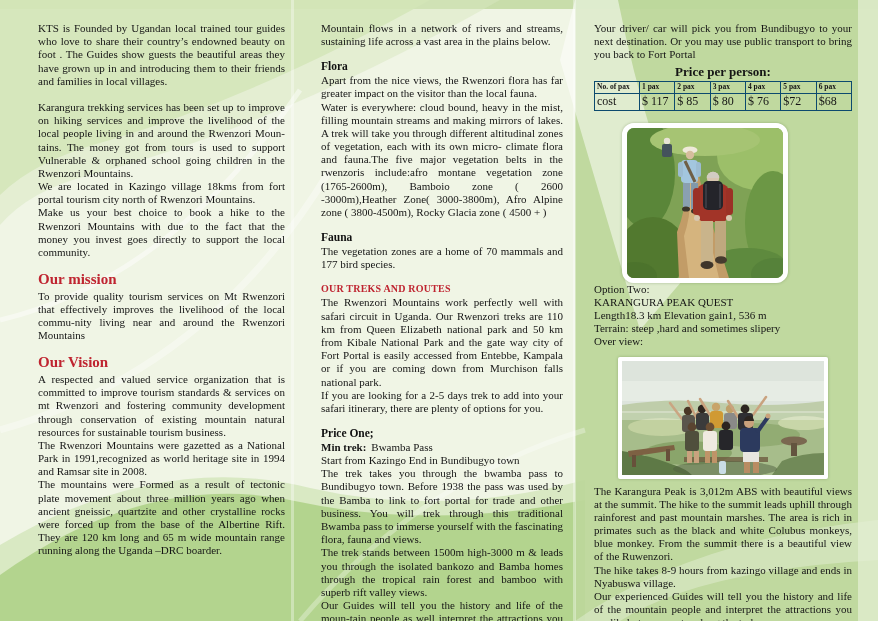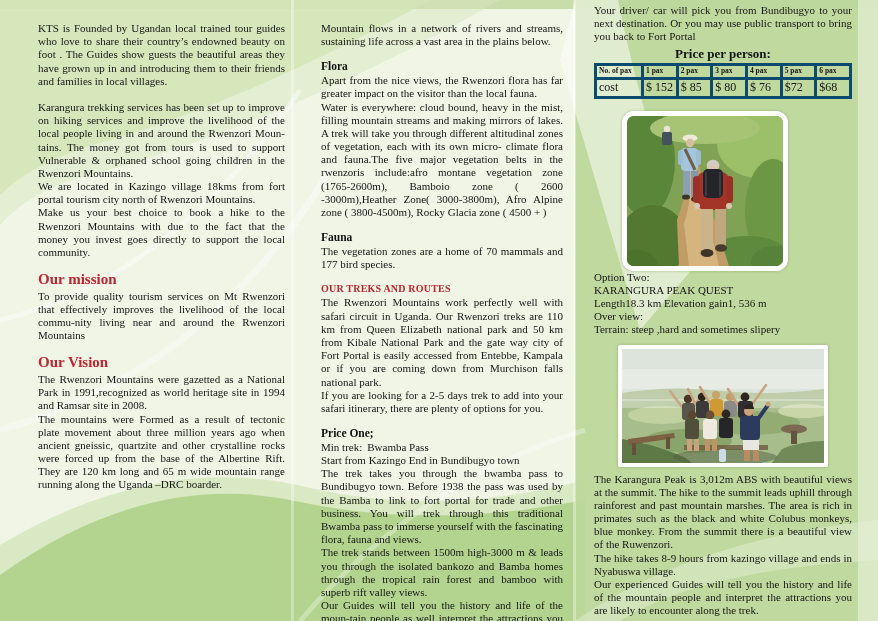--- a/index.html
+++ b/index.html
@@ -3,34 +3,34 @@
 <meta charset="utf-8">
 <style>
   html,body{margin:0;padding:0;background:#ffffff;}
   .page{position:relative;width:878px;height:621px;overflow:hidden;
         background:#f0f5e5;font-family:"Liberation Serif",serif;color:#151515;}
   .bg{position:absolute;left:0;top:0;z-index:0;}
   .cols{position:relative;z-index:1;display:flex;width:878px;height:621px;}
   .col{box-sizing:border-box;}
   .col1{width:293px;padding:22px 8px 0 38px;}
   .col2{width:282px;padding:22px 12px 0 28px;}
-  .col3{width:303px;padding:4px 26px 0 19px;}
+  .col3{width:303px;padding:22px 26px 0 19px;}
   p{margin:0;font-size:11px;line-height:1.2;text-align:justify;}
   .gap{height:13px;}
   .gap-sm{height:6px;}
   h2{margin:12px 0 2px;font-size:15px;font-weight:bold;color:#bf2430;line-height:1.1;}
   h2.first{margin-top:0;font-size:16px;}
   h3{margin:12px 0 0;font-size:11.5px;font-weight:bold;color:#111;line-height:1.2;}
   .treks-head{margin:12px 0 1px;font-size:10px;font-weight:bold;color:#bf2430;letter-spacing:.2px;}
   .bold{font-weight:normal;text-align:left;}
-  .b{font-weight:normal;}
+  .b{font-weight:bold;}
   .lead-val{padding-left:5px;}
   .price-head{font-size:13px;font-weight:bold;margin:2px 0 2px;text-align:center;}
   table.price{border-collapse:collapse;width:100%;table-layout:fixed;margin-top:1px;}
-  table.price th,table.price td{border:3px solid #0c4a6e;font-size:7.5px;line-height:1.15;
+  table.price th,table.price td{border:1px solid #0c4a6e;font-size:7.5px;line-height:1.15;
         padding:1px 2px;text-align:left;vertical-align:top;overflow:hidden;white-space:nowrap;}
   table.price th{font-weight:bold;white-space:normal;}
   table.price .c0{width:40px;}
   table.price td{font-size:12px;}
   .photo1{width:156px;height:150px;border:5px solid #ffffff;border-radius:12px;overflow:hidden;
           margin:12px 0 0 28px;box-shadow:0 0 3px rgba(60,90,40,.35);}
   .photo2{width:202px;height:114px;border:4px solid #ffffff;border-radius:2px;overflow:hidden;
           margin:8px 0 0 24px;box-shadow:0 0 3px rgba(60,90,40,.35);}
   .photo1 svg,.photo2 svg{display:block;width:100%;height:100%;}
   .opt2 p{text-align:left;}
@@ -62,20 +62,21 @@
 
     <div class="col col1">
       <p>KTS is Founded by  Ugandan local trained tour guides who love to share their country’s endowned beauty on foot . The Guides  show guests the beautiful areas they have grown up in and introducing them to their friends and families in local villages.</p>
       <div class="gap"></div>
       <p>Karangura trekking services has been set up to improve on hiking services and improve the livelihood of the local people living in and around the Rwenzori Moun-tains. The money got from tours is used to support Vulnerable &amp; orphaned school going children in the Rwenzori Mountains.</p>
       <p>We are located in Kazingo village 18kms from fort portal tourism city north of Rwenzori Mountains.</p>
       <p>Make us your best choice to book a hike to the Rwenzori Mountains with due to the fact that the money you invest goes directly to support the local community.</p>
       <h2>Our mission</h2>
       <p>To provide quality tourism services on Mt Rwenzori that effectively improves the livelihood of the local commu-nity living near and around the Rwenzori Mountains</p>
       <h2>Our Vision</h2>
+      <p>A respected and valued service organization that is committed to improve tourism standards &amp; services on mt Rwenzori and fostering community development through conservation of existing mountain natural resources for sustainable tourism business.</p>
       <p>The Rwenzori Mountains were gazetted as a National Park in 1991,recognized as world heritage site in 1994 and Ramsar site in 2008.</p>
       <p>The mountains were Formed as a result of tectonic plate movement about three million years ago when ancient gneissic, quartzite and other crystalline rocks were forced up from the base of the Albertine Rift. They are 120 km long and 65 m wide mountain range running along the Uganda –DRC boarder.</p>
 
     </div>
 
     <div class="col col2">
       <p>Mountain flows in a network of rivers and streams, sustaining life across a vast area in the plains below.</p>
       <h3>Flora</h3>
       <p>Apart from the nice views, the Rwenzori flora has far greater impact on the visitor than the local fauna.</p>
       <p>Water is everywhere: cloud bound, heavy in the mist, filling mountain streams and making mirrors of lakes. A trek will take you through  different altitudinal zones of vegetation, each with its own micro- climate flora and fauna.The five major vegetation belts in the rwenzoris include:afro montane vegetation zone (1765-2600m), Bamboio zone ( 2600 -3000m),Heather Zone( 3000-3800m), Afro Alpine zone ( 3800-4500m), Rocky Glacia zone ( 4500 + )</p>
@@ -105,21 +106,21 @@
             <th>2 pax</th>
             <th>3 pax</th>
             <th>4 pax</th>
             <th>5 pax</th>
             <th>6 pax</th>
           </tr>
         </thead>
         <tbody>
           <tr>
             <td>cost</td>
-            <td>$ 152</td>
+            <td>$ 117</td>
             <td>$ 85</td>
             <td>$ 80</td>
             <td>$ 76</td>
             <td>$72</td>
             <td>$68</td>
           </tr>
         </tbody>
       </table>
 
       <div class="photo1">
@@ -161,22 +162,22 @@
           <ellipse cx="94" cy="132" rx="6" ry="3.8" fill="#463b2e"></ellipse>
           <ellipse cx="8" cy="148" rx="22" ry="14" fill="#4b722c" opacity="0.9"></ellipse>
           <ellipse cx="148" cy="146" rx="24" ry="16" fill="#55813a" opacity="0.9"></ellipse>
         </svg>
       </div>
 
       <div class="opt2">
         <p class="bold">Option Two:</p>
         <p class="bold">KARANGURA PEAK QUEST</p>
         <p>Length18.3 km Elevation gain1, 536 m</p>
+        <p>Terrain: steep ,hard and sometimes slipery</p>
         <p>Over view:</p>
-        <p>Terrain: steep ,hard and sometimes slipery</p>
       </div>
 
       <div class="photo2">
         <svg viewBox="0 0 202 114" preserveAspectRatio="none">
           <rect width="202" height="52" fill="#dde4dc"></rect>
           <rect y="20" width="202" height="20" fill="#e7ece4" opacity="0.9"></rect>
           <path d="M0,44 Q50,36 100,42 Q150,47 202,40 L202,62 L0,62 Z" fill="#bfcdaa"></path>
           <rect y="52" width="202" height="62" fill="#a7bd8b"></rect>
           <ellipse cx="40" cy="66" rx="34" ry="9" fill="#c5d3a2" opacity="0.9"></ellipse>
           <ellipse cx="130" cy="74" rx="48" ry="12" fill="#90aa70" opacity="0.9"></ellipse>

